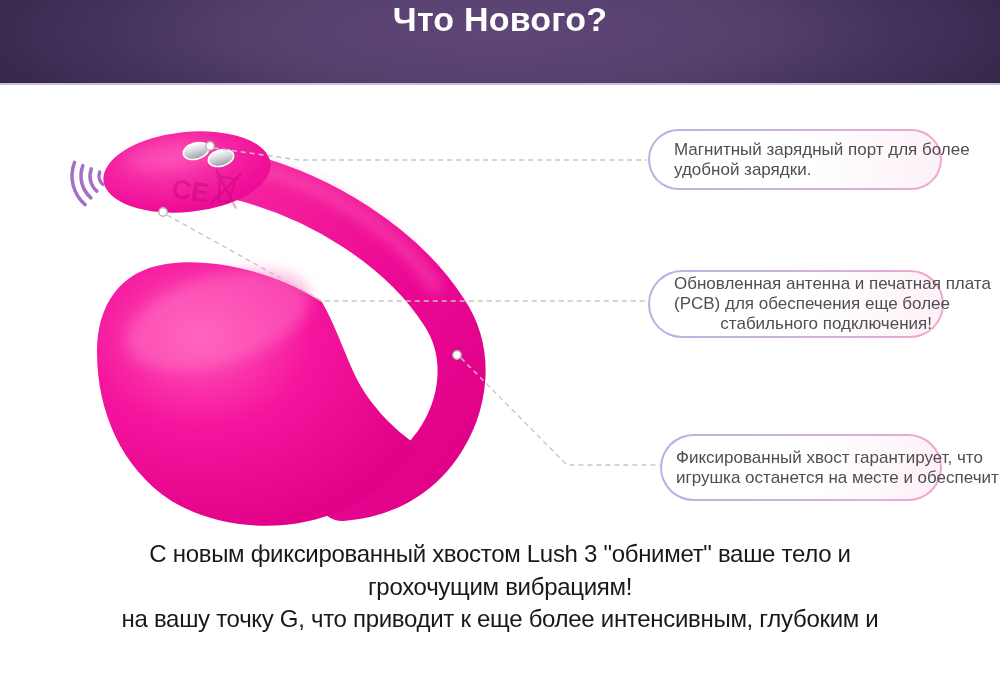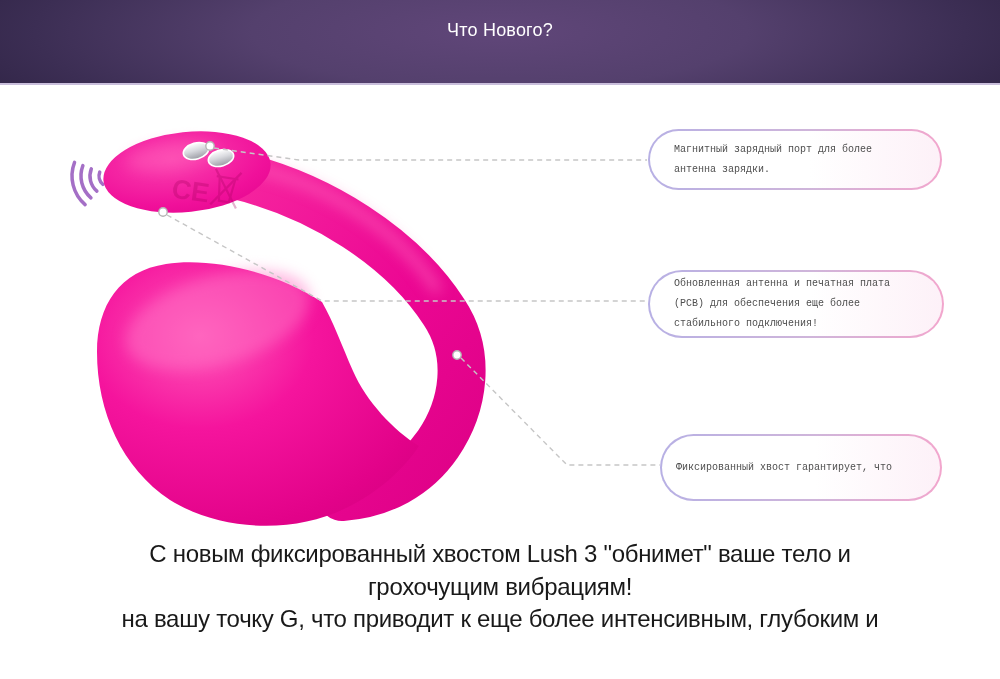--- a/index.html
+++ b/index.html
@@ -7,45 +7,45 @@
   #page{position:relative;width:1000px;height:679px;background:#ffffff;overflow:hidden;}
 
   
   .header{
     position:absolute;left:0;top:0;width:1000px;height:83px;
     background:radial-gradient(ellipse 62% 170% at 50% 38%,
       #604679 0%, #54406d 40%, #3c2e54 75%, #2d2242 100%);
     border-bottom:2px solid #c9bedb;
   }
   .header-title{
-    position:absolute;left:0;right:0;top:20px;
+    position:absolute;left:0;right:0;top:0;
     text-align:center;color:#ffffff;
-    font-size:18px;font-weight:400;letter-spacing:0.2px;
+    font-size:34px;font-weight:700;letter-spacing:0.2px;
   }
 
   
   #product-svg{position:absolute;left:0;top:0;pointer-events:none;}
 
   
   .callout{
     position:absolute;border-radius:34px;padding:2px;box-sizing:border-box;
     background:linear-gradient(90deg,#b7b0e4 0%,#cfb5da 55%,#f2a6cd 100%);
   }
   .callout-inner{
     height:100%;box-sizing:border-box;border-radius:32px;
     background:linear-gradient(90deg,#ffffff 55%,#fdf1f8 100%);
     display:flex;flex-direction:column;justify-content:center;
     padding:0 10px 0 24px;
   }
   .callout-inner.tight{padding-left:14px;}
   .callout-line{
-    font-size:10px;line-height:20px;color:#4f4f4f;white-space:nowrap;font-family:Liberation Mono, monospace;
+    font-size:17px;line-height:20px;color:#4f4f4f;white-space:nowrap;
   }
   #callout-1{left:648px;top:129px;width:294px;height:61px;}
-  #callout-2{left:648px;top:270px;width:296px;height:68px;}
+  #callout-2{left:648px;top:270px;width:296px;height:68px;text-align:right;}
   #callout-3{left:660px;top:434px;width:282px;height:67px;}
 
   
   .description{
     position:absolute;left:0;right:0;top:538px;text-align:center;
   }
   .description-line{
     font-size:24px;line-height:32.5px;color:#191919;
     letter-spacing:-0.3px;white-space:nowrap;
   }
@@ -137,35 +137,36 @@
     <g fill="#ffffff" stroke="#b5b5b5" stroke-width="1.4">
       <circle cx="210" cy="146" r="4.2"></circle>
       <circle cx="163" cy="212" r="4.2"></circle>
       <circle cx="457" cy="355" r="4.2"></circle>
     </g>
   </svg>
 
   <div class="callout" id="callout-1">
     <div class="callout-inner">
       <div class="callout-line">Магнитный зарядный порт для более</div>
-      <div class="callout-line">антенна зарядки.</div>
+      <div class="callout-line">удобной зарядки.</div>
     </div>
   </div>
 
   <div class="callout" id="callout-2">
     <div class="callout-inner">
       <div class="callout-line">Обновленная антенна и печатная плата</div>
       <div class="callout-line">(PCB) для обеспечения еще более</div>
       <div class="callout-line">стабильного подключения!</div>
     </div>
   </div>
 
   <div class="callout" id="callout-3">
     <div class="callout-inner tight">
       <div class="callout-line">Фиксированный хвост гарантирует, что</div>
+      <div class="callout-line">игрушка останется на месте и обеспечит</div>
     </div>
   </div>
 
   <div class="description">
     <div class="description-line">С новым фиксированный хвостом Lush 3 "обнимет" ваше тело и</div>
     <div class="description-line">грохочущим вибрациям!</div>
     <div class="description-line">на вашу точку G, что приводит к еще более интенсивным, глубоким и</div>
   </div>
 
 </div>

